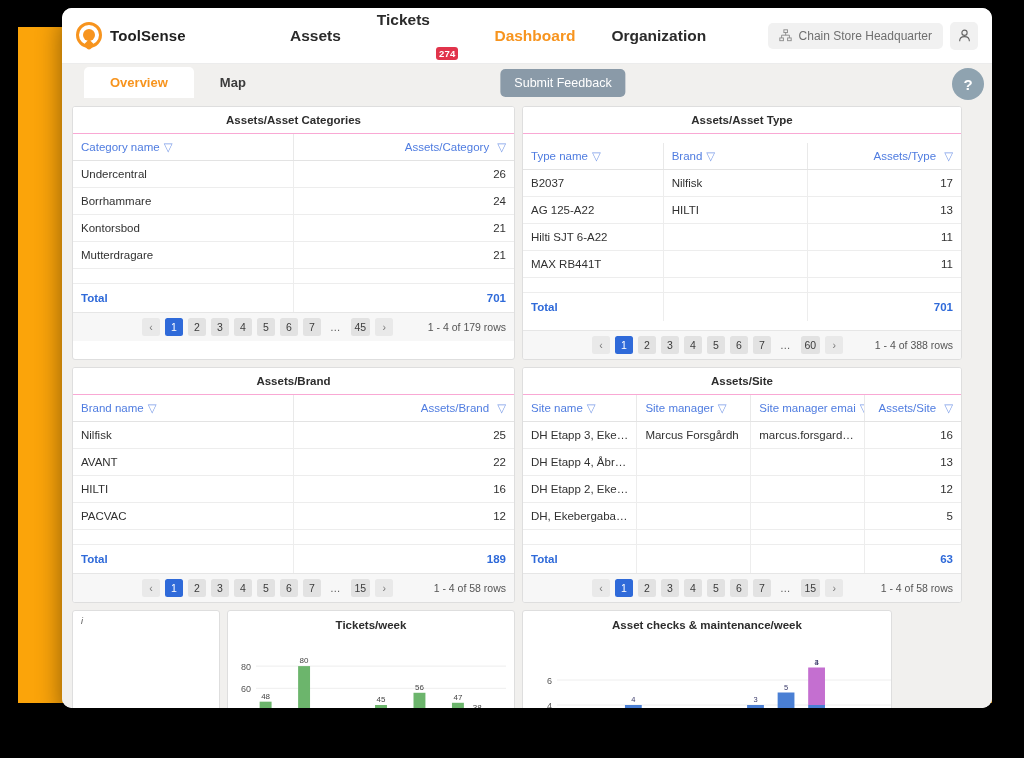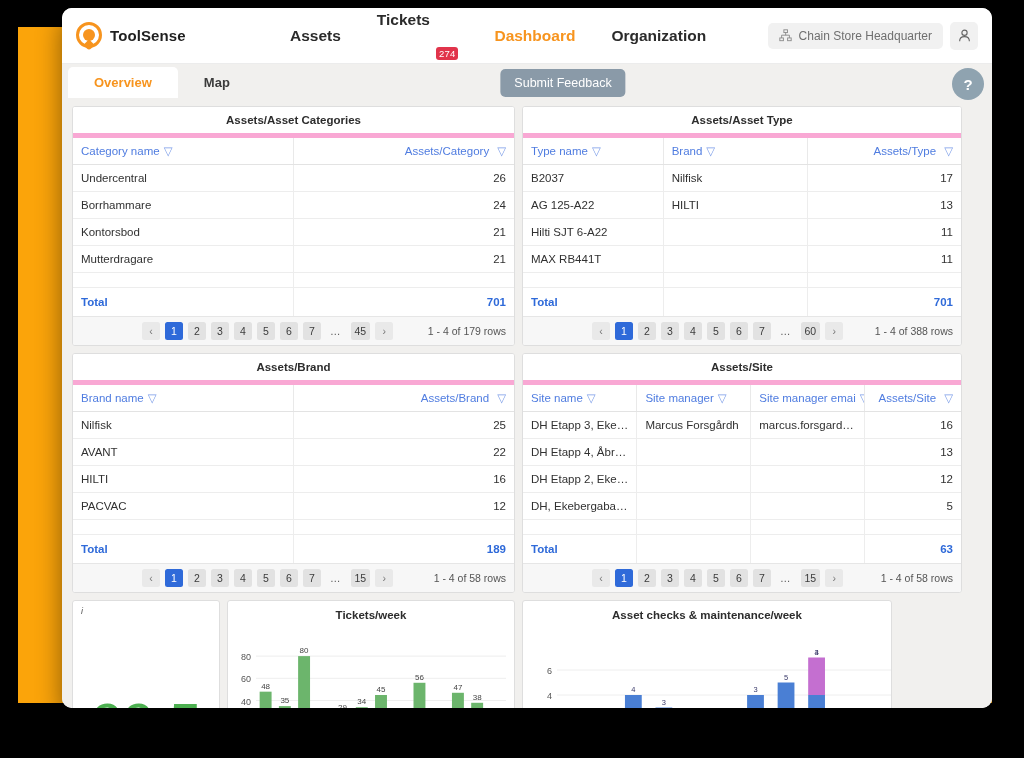--- a/index.html
+++ b/index.html
@@ -58,38 +58,38 @@
   }
   .brand-name { font-size:15px; font-weight:bold; color:#1f1f1f; letter-spacing:.1px;}
 
   .nav { display:flex; align-items:center; gap:36px; }
   .nav-item {
     font-size:15.5px; color:#2b2b2b; font-weight:600; cursor:pointer;
     display:flex; gap:6px; white-space:nowrap;
   }
   .nav-item.active { color:#F7941E; }
   .badge {
-    background:#E1344B; color:#fff; font-size:9.5px; font-weight:normal;
+    background:#E1344B; color:#fff; font-size:9.5px; font-weight:bold;
     border-radius:3px; padding:1.5px 3px; line-height:1; letter-spacing:.2px;margin-top:36px;
   }
   .topbar-right { margin-left:auto; display:flex; align-items:center; gap:7px; }
   .org-chip {
     display:flex; align-items:center; gap:7px;
     background:#f1f1f1; border-radius:5px;
     padding:6px 11px; font-size:12px; color:#6f6f6f; white-space:nowrap;
   }
   .user-btn {
     width:28px; height:28px; background:#f1f1f1; border-radius:5px;
     display:flex; align-items:center; justify-content:center;
   }
 
   
   .tabstrip {
     height:34px; background:#f1f0ee; display:flex; align-items:flex-end;
-    position:relative; padding-left:6px;
+    position:relative; padding-left:22px;
   }
   .tab {
     padding:8px 26px 8px 26px; font-size:13px; font-weight:bold;
     color:#3b3b3b; cursor:pointer; border-radius:5px 5px 0 0;
   }
   .tab.active { background:#fff; color:#F7941E; }
   .feedback-btn {
     position:absolute; left:calc(50% + 36px); top:5px; transform:translateX(-50%);
     background:#8a9aa8; color:#fff; font-size:12.5px;
     border:none; border-radius:5px; padding:7px 14px; cursor:pointer;
@@ -105,21 +105,21 @@
   
   .content { background:#f1f0ee; padding:8px 10px 0 10px; height:calc(700px - 56px - 34px); }
   .grid-row { display:flex; gap:7px; margin-bottom:7px; }
 
   .panel {
     background:#fff; border:1px solid #dedede; border-radius:3px;
     display:flex; flex-direction:column; overflow:hidden;
   }
   .panel-title {
     text-align:center; font-size:11.5px; font-weight:bold; color:#2d2d2d;
-    padding:7px 4px; border-bottom:5px solid #f9a8d4; background:#fff;
+    padding:7px 4px; border-bottom:1px solid #f9a8d4; background:#fff;
   }
 
   table.dt { width:100%; border-collapse:collapse; table-layout:fixed; }
   table.dt th {
     font-size:11.5px; color:#4f7ce0; font-weight:normal; text-align:left;
     padding:6px 8px; border-bottom:1px solid #e3e3e3; border-right:1px solid #e9e9e9;
     white-space:nowrap; overflow:hidden;
   }
   table.dt th .fil { margin-left:4px; opacity:.75; }
   table.dt th.num, table.dt td.num { text-align:right; }
@@ -294,21 +294,21 @@
             <span class="pg">5</span>
             <span class="pg">6</span>
             <span class="pg">7</span>
             <span class="pg dots">…</span>
             <span class="pg">45</span>
             <span class="pg arrow">›</span>
             <span class="pg-info">1 - 4 of 179 rows</span>
           </div>
         </div>
 
-        <div class="panel" style="width:440px;">
+        <div class="panel" style="width:440px;gap:9px;">
           <div class="panel-title">Assets/Asset Type</div>
           <table class="dt">
             <colgroup>
                 <col style="width:32%">
                 <col style="width:33%">
                 <col style="width:35%">
               </colgroup>
             <thead>
                 <tr>
               <th><span>Type name</span><span class="fil">▽</span></th>

